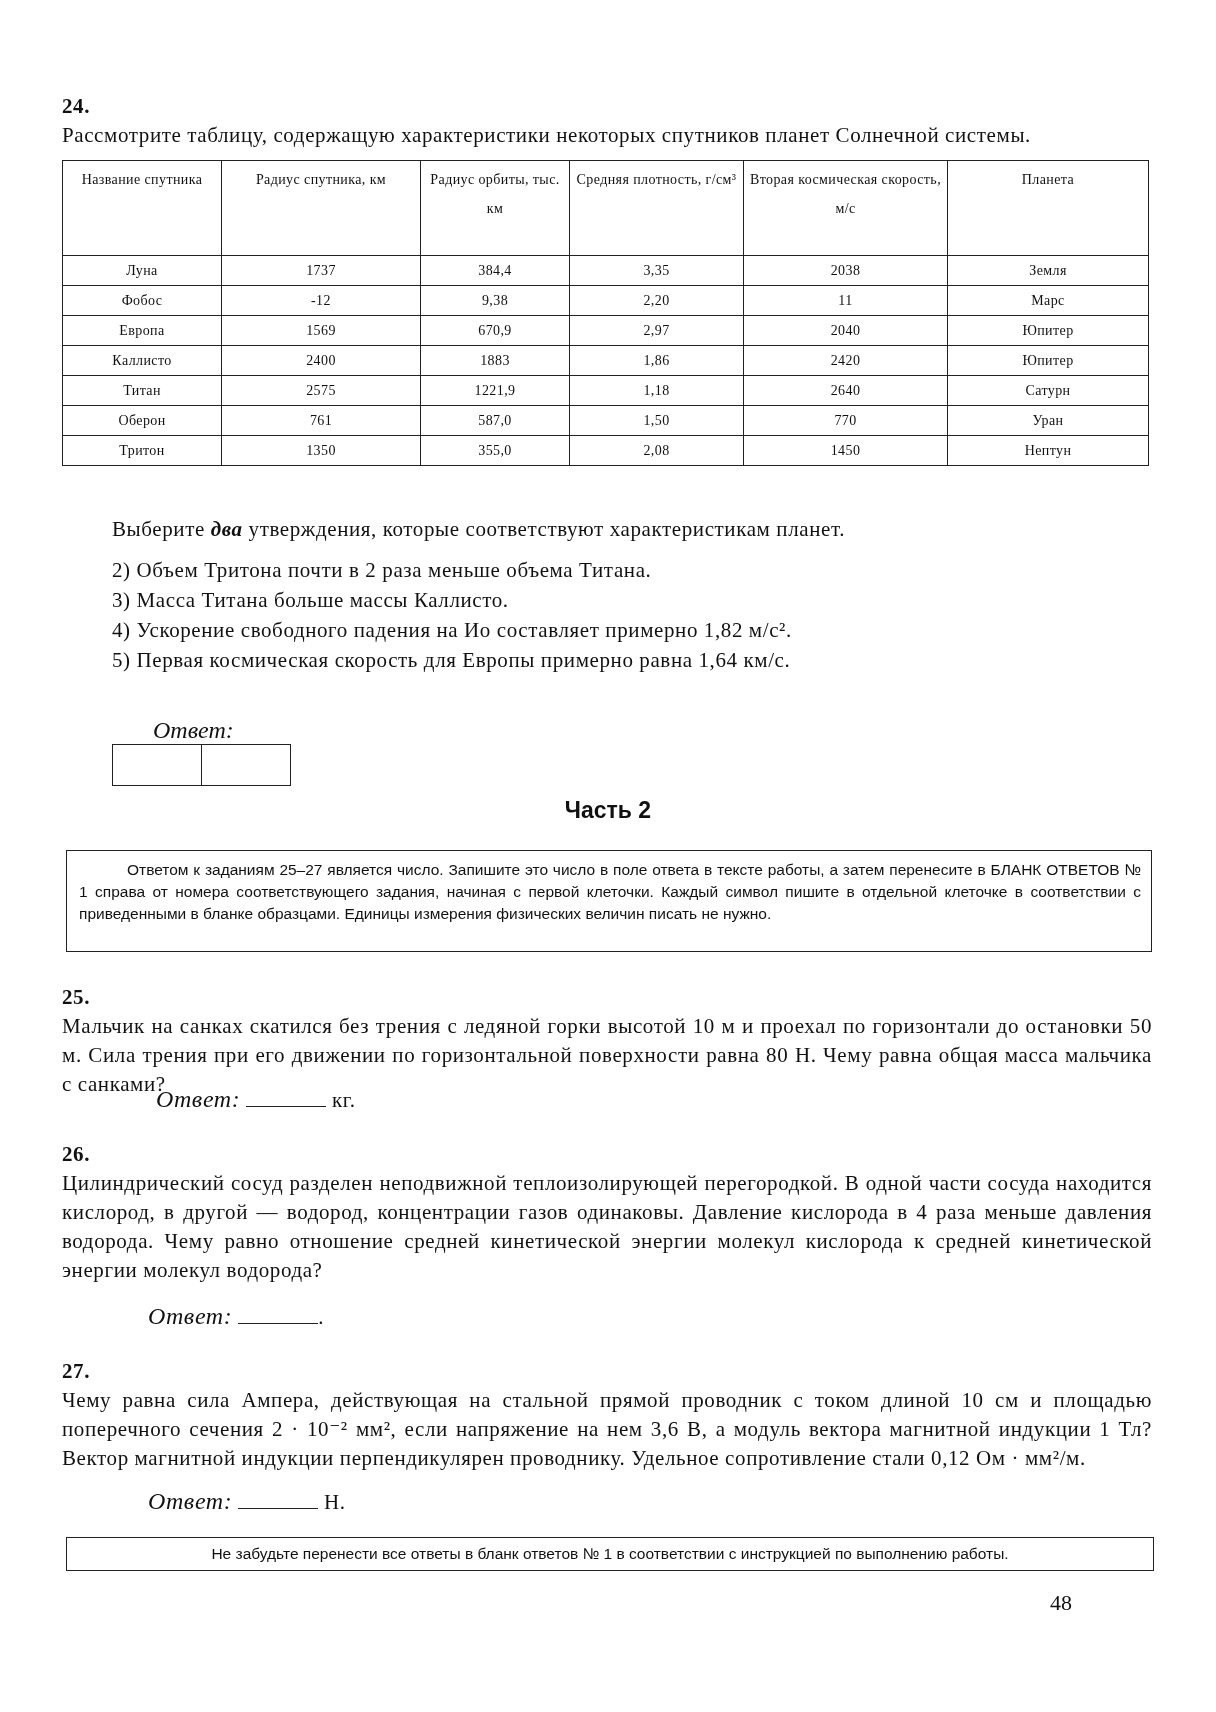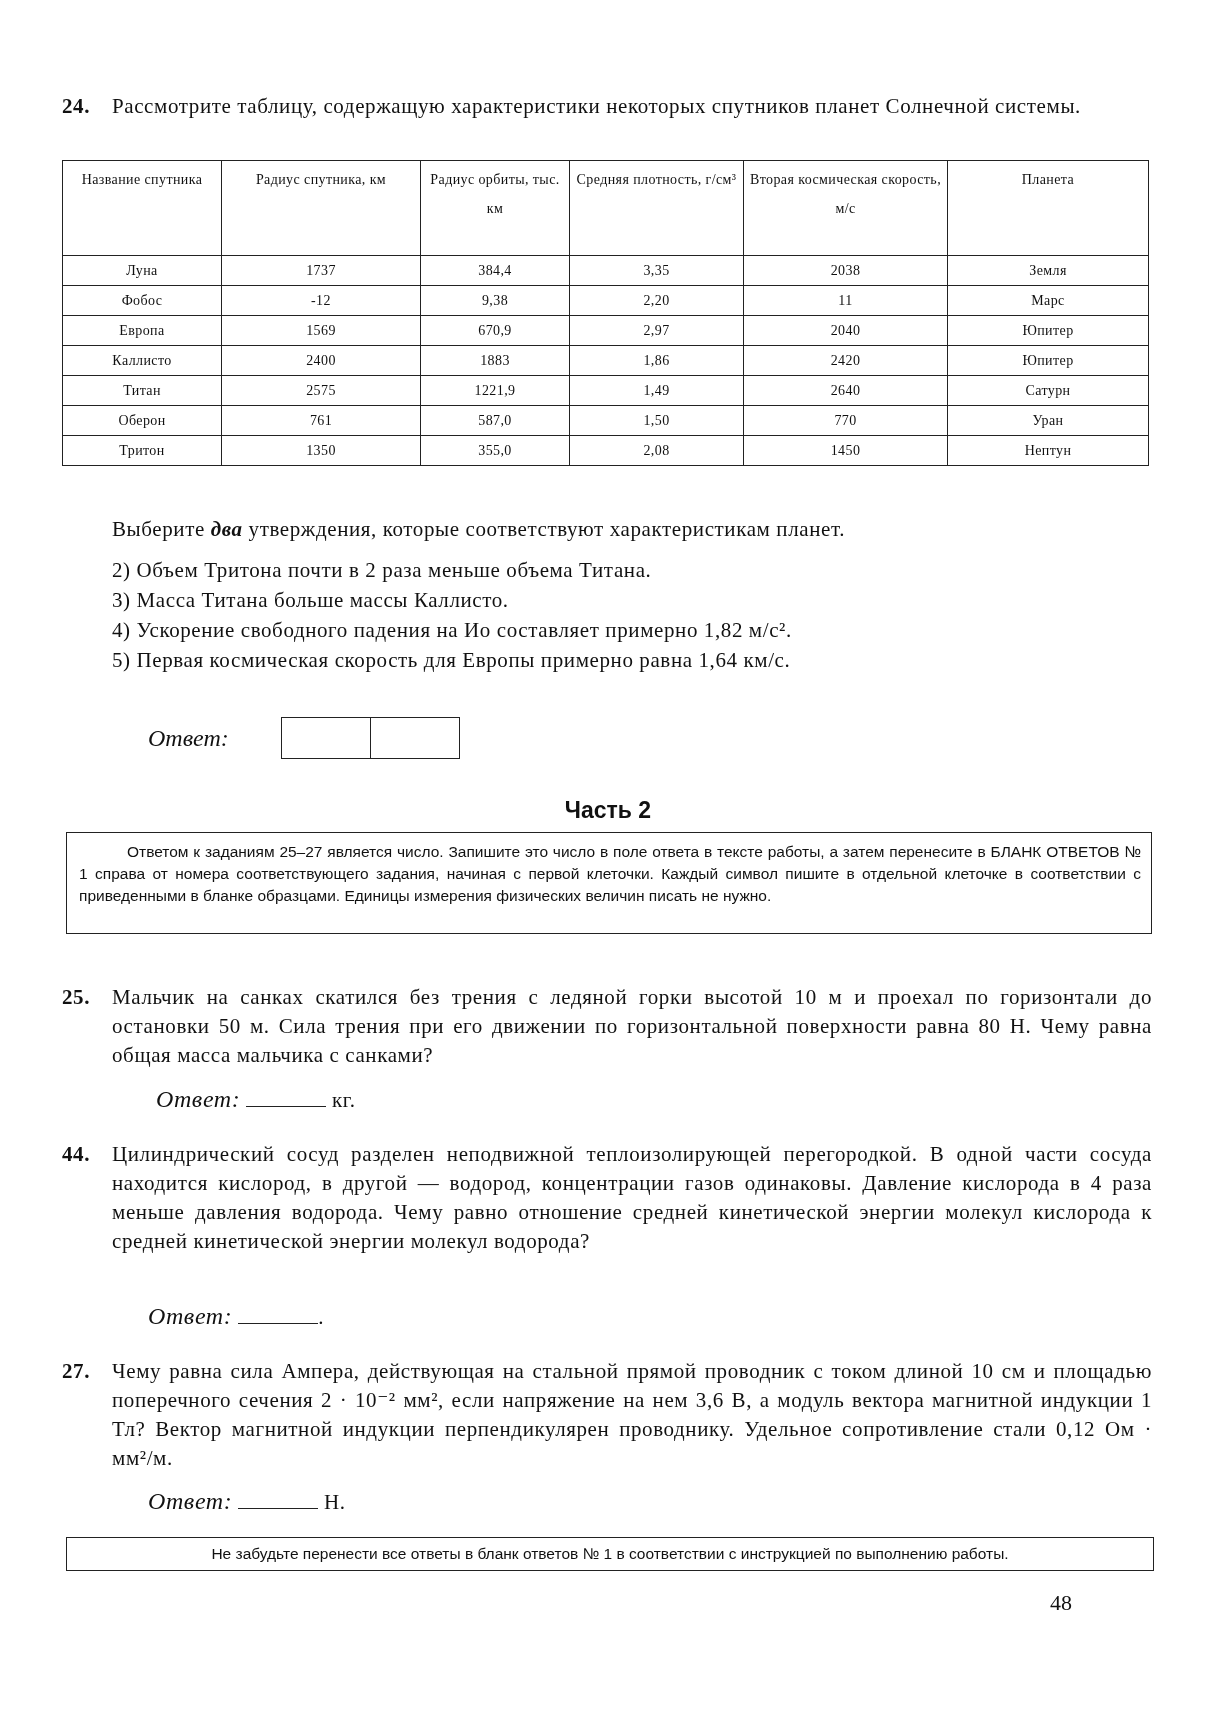--- a/index.html
+++ b/index.html
@@ -1,21 +1,21 @@
 <!DOCTYPE html>
 <html><head>
 <meta charset="utf-8">
 <style>
   html, body { margin: 0; padding: 0; }
   body {
     width: 1216px; height: 1712px; background: #ffffff; position: relative;
     font-family: "Liberation Serif", "DejaVu Serif", serif; color: #111;
     overflow: hidden;
   }
-  .abs { position: absolute; }
+  .abs { position: absolute; flex-direction: column; }
   .txt { font-size: 21px; letter-spacing: 0.6px; line-height: 29px; }
   .num { font-weight: bold; }
   .task-row { display: flex; }
   .task-row .num { width: 50px; flex: none; }
   .task-row .body { flex: 1; text-align: justify; }
 
   table.sat {
     position: absolute; left: 62px; top: 160px; width: 1087px;
     border-collapse: collapse; font-size: 14px; letter-spacing: 0.4px;
   }
@@ -96,21 +96,21 @@
         <td>2400</td>
         <td>1883</td>
         <td>1,86</td>
         <td>2420</td>
         <td>Юпитер</td>
       </tr>
       <tr>
         <td>Титан</td>
         <td>2575</td>
         <td>1221,9</td>
-        <td>1,49</td>
+        <td>1,18</td>
         <td>2640</td>
         <td>Сатурн</td>
       </tr>
       <tr>
         <td>Оберон</td>
         <td>761</td>
         <td>587,0</td>
         <td>1,50</td>
         <td>770</td>
         <td>Уран</td>
@@ -140,36 +140,36 @@
 <div class="abs" style="left:112px; top:717px; display:flex; align-items:center;">
   <span class="answer-label" style="width:133px;">Ответ:</span>
   <div class="answer-box">
     <div class="answer-cell"></div>
     <div class="answer-cell"></div>
   </div>
 </div>
 
 <div class="abs part-title">Часть 2</div>
 
-<div class="abs notice" style="top:832px; height:102px;">
+<div class="abs notice" style="top:850px; height:102px;">
   <span class="indent"></span><span>Ответом к заданиям 25–27 является число. Запишите это число в поле ответа в тексте работы, а затем перенесите в БЛАНК ОТВЕТОВ № 1 справа от номера соответствующего задания, начиная с первой клеточки. Каждый символ пишите в отдельной клеточке в соответствии с приведенными в бланке образцами. Единицы измерения физических величин писать не нужно.</span>
 </div>
 
 <div class="abs txt task-row" style="left:62px; top:983px; width:1090px;">
   <span class="num">25.</span>
   <span class="body">Мальчик на санках скатился без трения с ледяной горки высотой 10 м и проехал по горизонтали до остановки 50 м. Сила трения при его движении по горизонтальной поверхности равна 80 Н. Чему равна общая масса мальчика с санками?</span>
 </div>
 <div class="abs txt" style="left:120px; top:1085px;">
   <span class="answer-label">Ответ:</span>
   <span class="blank"></span>
   <span>кг.</span>
 </div>
 
 <div class="abs txt task-row" style="left:62px; top:1140px; width:1090px;">
-  <span class="num">44.</span>
+  <span class="num">26.</span>
   <span class="body">Цилиндрический сосуд разделен неподвижной теплоизолирующей перегородкой. В одной части сосуда находится кислород, в другой — водород, концентрации газов одинаковы. Давление кислорода в 4 раза меньше давления водорода. Чему равно отношение средней кинетической энергии молекул кислорода к средней кинетической энергии молекул водорода?</span>
 </div>
 <div class="abs txt" style="left:112px; top:1302px;">
   <span class="answer-label">Ответ:</span>
   <span class="blank"></span><span>.</span>
 </div>
 
 <div class="abs txt task-row" style="left:62px; top:1357px; width:1090px;">
   <span class="num">27.</span>
   <span class="body">Чему равна сила Ампера, действующая на стальной прямой проводник с током длиной 10 см и площадью поперечного сечения 2 · 10⁻² мм², если напряжение на нем 3,6 В, а модуль вектора магнитной индукции 1 Тл? Вектор магнитной индукции перпендикулярен проводнику. Удельное сопротивление стали 0,12 Ом · мм²/м.</span>

